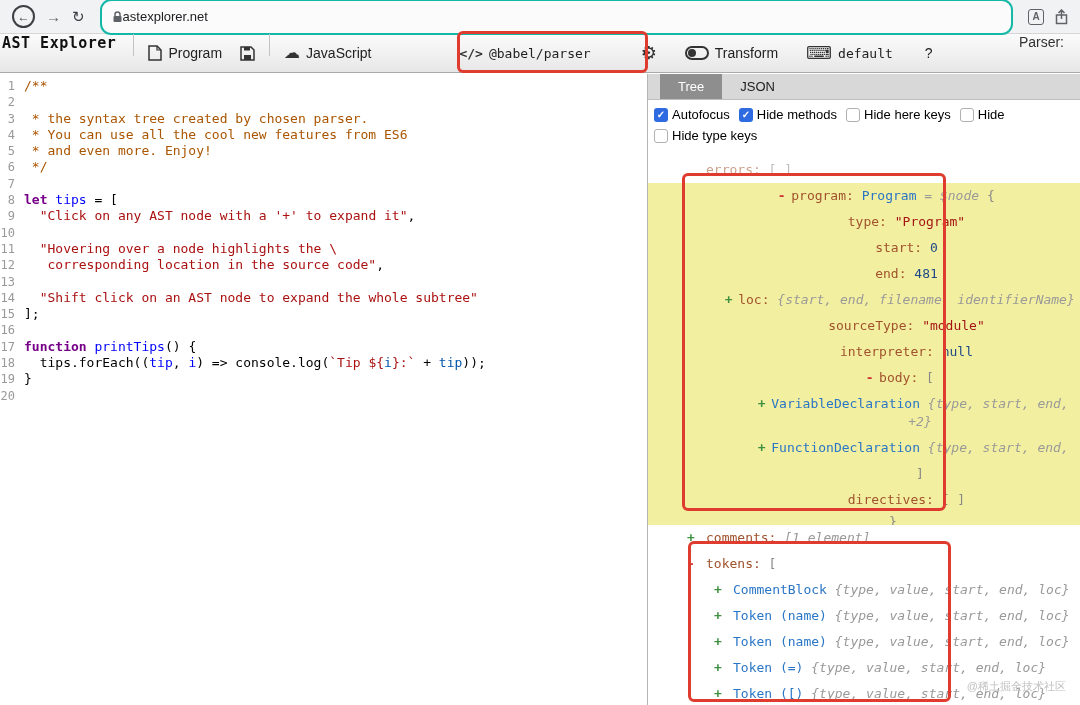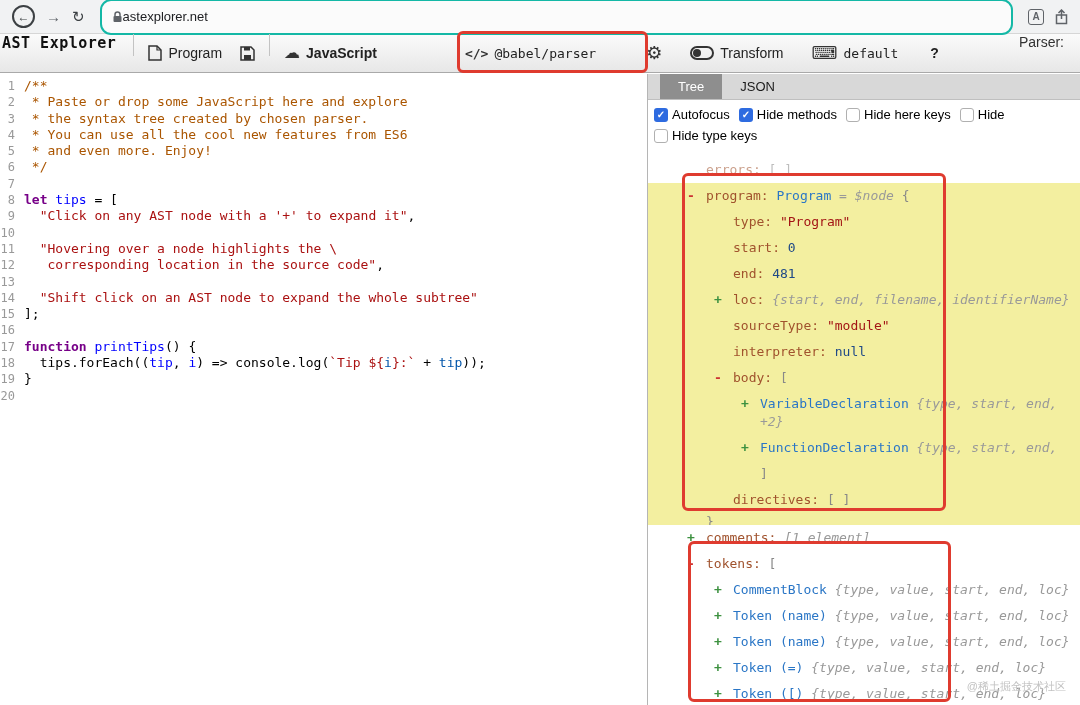--- a/index.html
+++ b/index.html
@@ -19,21 +19,21 @@
     font-size:10px; font-weight:bold; display:flex; align-items:center; justify-content:center; flex:none; }
 
   
   .toolbar { height:39px; background:linear-gradient(#fbfbfb,#e7e7e7); border-bottom:1px solid #a9a9a9;
     display:flex; }
   .tb-title { font-family:"DejaVu Sans Mono", monospace; font-weight:bold; font-size:15px; color:#111;
     padding:0 12px 0 2px; letter-spacing:0.5px; }
   .tb-sep { width:1px; height:22px; background:#c3c3c3; margin:0 5px; flex:none; }
   .tb-btn { display:flex; align-items:center; gap:6px; padding:0 9px; font-size:14px; color:#222; height:100%; }
   .mono { font-family:"DejaVu Sans Mono", monospace; font-size:13px; }
-  .bold { font-weight:bold; }
+  .bold { font-weight:normal; }
   .glyph { font-size:16px; color:#333; line-height:1; }
   .code-glyph { font-family:"DejaVu Sans Mono", monospace; font-weight:bold; font-size:13px; color:#333; }
   .toggle-pill { width:24px; height:14px; border:2px solid #333; border-radius:8px; position:relative; display:inline-block; }
   .toggle-pill::after { content:""; position:absolute; left:1px; top:1px; width:8px; height:8px; border-radius:50%; background:#333; }
   .tb-right { margin-left:auto; padding-right:16px; font-size:14px; color:#333; }
 
   
   .main { position:absolute; top:74px; left:0; right:0; bottom:0; display:flex; }
   .editor { width:648px; flex:none; background:#fff; border-right:1px solid #b5b5b5;
     font-family:"DejaVu Sans Mono", monospace; font-size:13px; line-height:16.3px; padding-top:4px; overflow:hidden; }
@@ -53,21 +53,21 @@
   .tab.active { background:#8e8e8e; color:#fff; }
   .options { flex:none; padding:7px 0 3px 6px; font-size:13px; color:#000; }
   .opt-row { white-space:nowrap; overflow:hidden; margin-bottom:5px; display:flex; align-items:center; line-height:16px; }
   .opt { display:inline-flex; align-items:center; gap:4px; margin-right:9px; flex:none; }
   .cb { width:14px; height:14px; border-radius:3px; flex:none; display:flex; align-items:center; justify-content:center; }
   .cb.checked { background:#2e6be0; color:#fff; font-size:10px; font-weight:bold; }
   .cb.un { background:#fff; border:1px solid #b0b0b0; }
 
   .tree { flex:1; overflow:hidden; font-family:"DejaVu Sans Mono", monospace; font-size:13px; padding-top:5px; }
   .tline { line-height:18px; padding:4px 0; }
-  .tline.hl { background:#f3efa0; }
+  .tline.hl { background:#f3efa0;text-align:center; }
   .tline.dim { opacity:.55; }
   .tline.clip { white-space:nowrap; overflow:hidden; }
   .tline.half { height:12px; overflow:hidden; padding-top:0; padding-bottom:0; }
   .tog { display:inline-block; width:19px; margin-left:-19px; font-weight:bold; }
   .t-key  { color:#a0522d; }
   .t-str  { color:#a31515; }
   .t-num  { color:#204a87; }
   .t-type { color:#2a76c6; }
   .t-prev { color:#999; font-style:italic; }
   .t-eq   { color:#999; font-style:italic; }
@@ -145,21 +145,21 @@
   <div class="tb-btn bold" style="margin-left:14px;">
     <span>?</span>
   </div>
   <span class="tb-right">Parser:</span>
 </div>
 
 <div class="main">
   <div class="editor">
     <div>
         <div class="code-line"><span class="gutter">1</span><span><span class="c-com">/**</span></span></div>
-        <div class="code-line"><span class="gutter">2</span><span><span class="c-com"> * Paste or drop some JavaScript here and explore</span></span></div>
+        <div class="code-line"><span class="gutter">2</span></div>
         <div class="code-line"><span class="gutter">3</span><span><span class="c-com"> * the syntax tree created by chosen parser.</span></span></div>
         <div class="code-line"><span class="gutter">4</span><span><span class="c-com"> * You can use all the cool new features from ES6</span></span></div>
         <div class="code-line"><span class="gutter">5</span><span><span class="c-com"> * and even more. Enjoy!</span></span></div>
         <div class="code-line"><span class="gutter">6</span><span><span class="c-com"> */</span></span></div>
         <div class="code-line"><span class="gutter">7</span><span> </span></div>
         <div class="code-line"><span class="gutter">8</span><span><span class="c-kw">let</span><span class="c-pl"> </span><span class="c-def">tips</span><span class="c-pl"> = [</span></span></div>
         <div class="code-line"><span class="gutter">9</span><span><span class="c-pl">  </span><span class="c-str">"Click on any AST node with a '+' to expand it"</span><span class="c-pl">,</span></span></div>
         <div class="code-line"><span class="gutter">10</span><span> </span></div>
         <div class="code-line"><span class="gutter">11</span><span><span class="c-pl">  </span><span class="c-str">"Hovering over a node highlights the \</span></span></div>
         <div class="code-line"><span class="gutter">12</span><span><span class="c-str">   corresponding location in the source code"</span><span class="c-pl">,</span></span></div>

